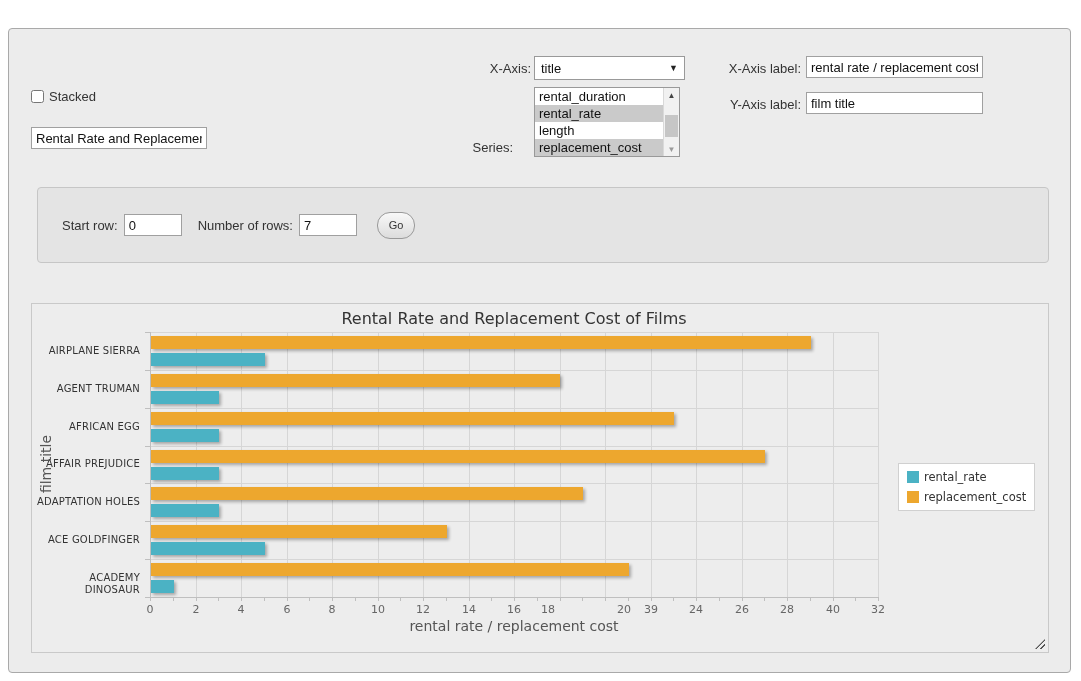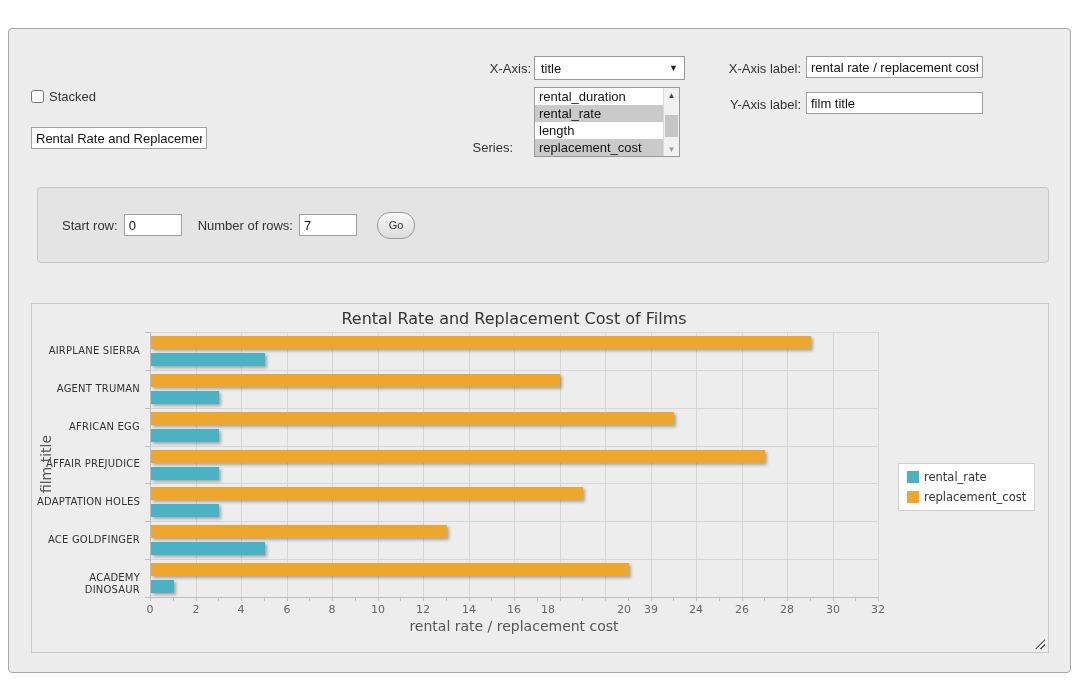--- a/index.html
+++ b/index.html
@@ -215,21 +215,21 @@
           <div class="xl" style="left: 326px;">10</div>
           <div class="xl" style="left: 371px;">12</div>
           <div class="xl" style="left: 417px;">14</div>
           <div class="xl" style="left: 462px;">16</div>
           <div class="xl" style="left: 496px;">18</div>
           <div class="xl" style="left: 572px;">20</div>
           <div class="xl" style="left: 599px;">39</div>
           <div class="xl" style="left: 644px;">24</div>
           <div class="xl" style="left: 690px;">26</div>
           <div class="xl" style="left: 735px;">28</div>
-          <div class="xl" style="left: 781px;">30</div>
+          <div class="xl" style="left: 781px;">40</div>
           <div class="xl" style="left: 826px;">32</div>
         </div>
       <div class="x-title">rental rate / replacement cost</div>
       <div class="y-title">film title</div>
       <div class="c-legend" id="chart-legend">
           <div class="lrow">
             <span class="sw" style="background: rgb(75, 178, 196);"></span>
             <span>rental_rate</span>
           </div>
           <div class="lrow">

